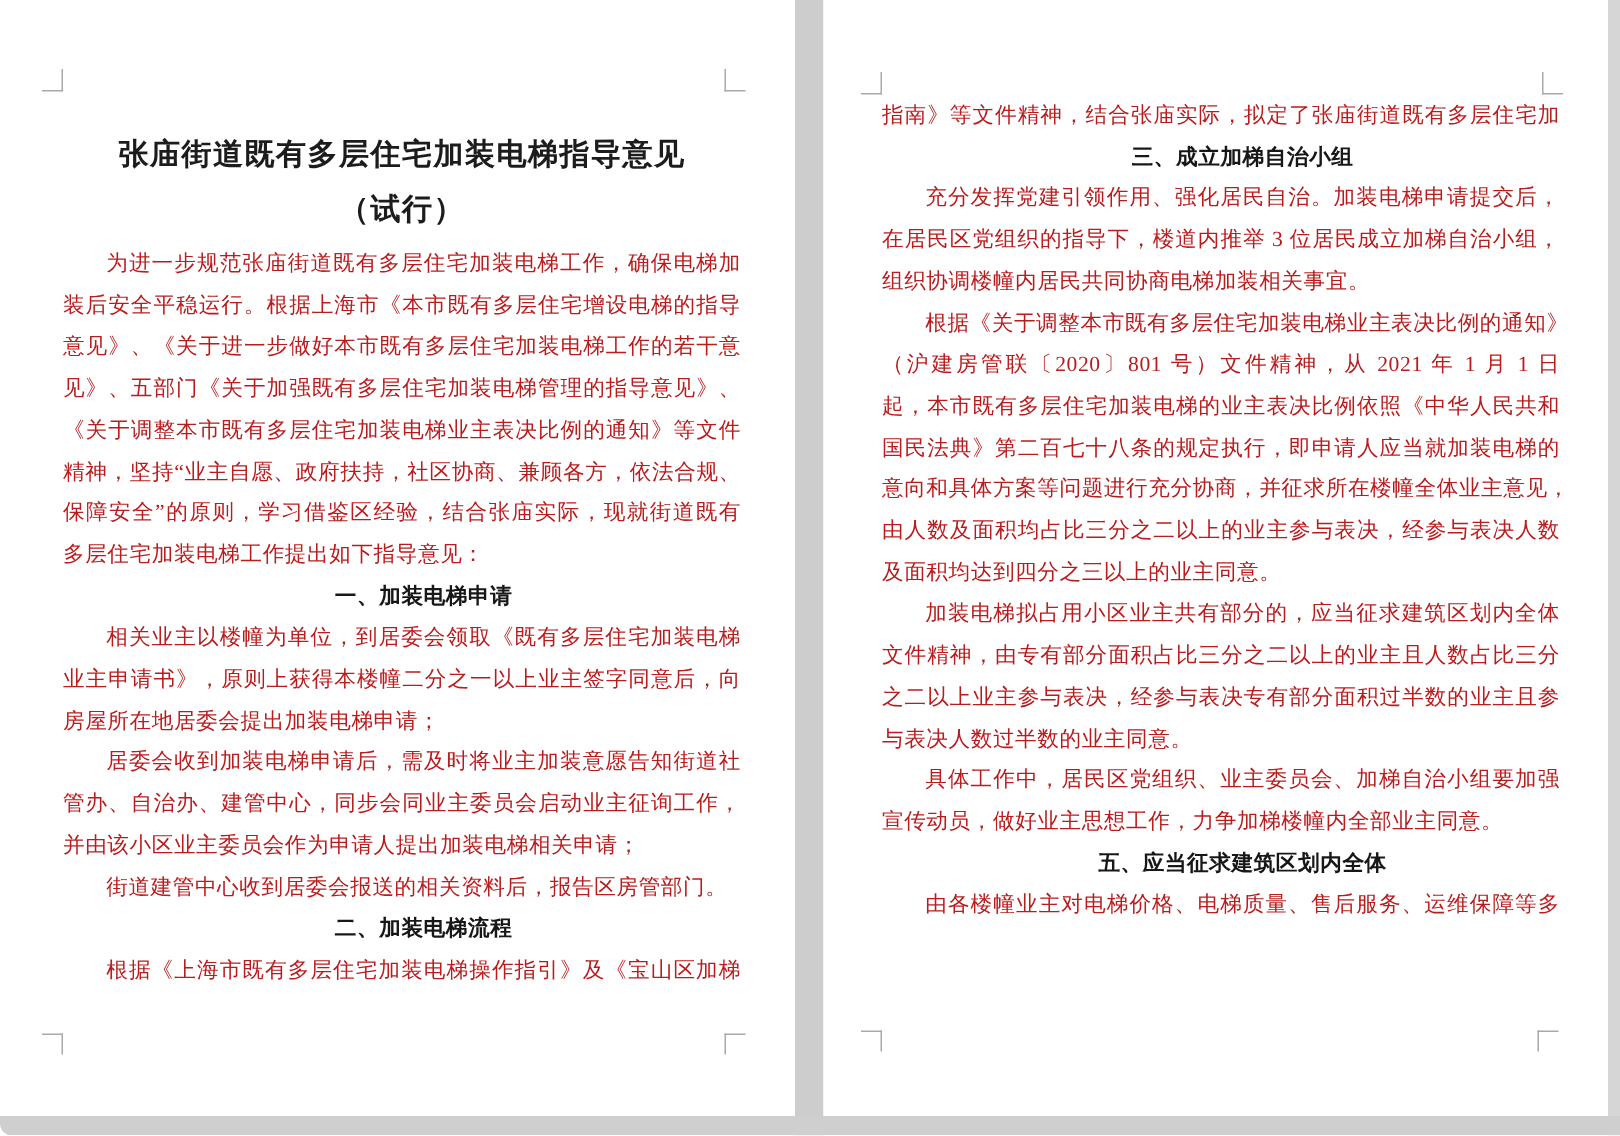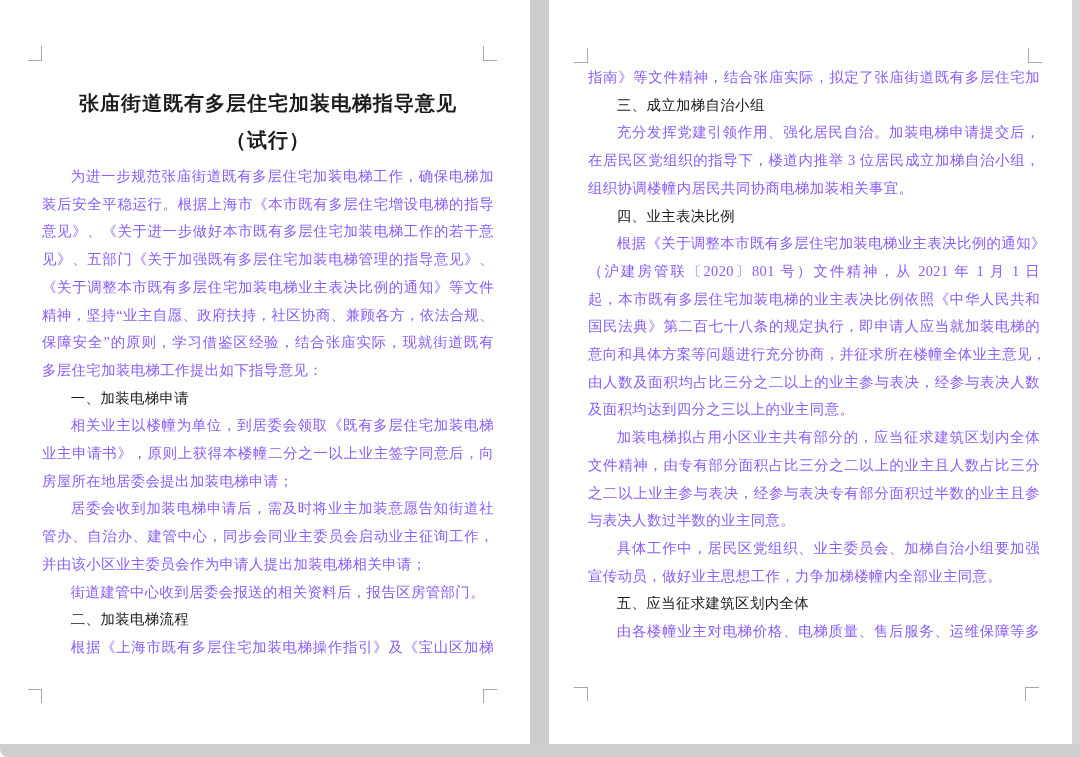--- a/index.html
+++ b/index.html
@@ -31,32 +31,33 @@
     font-weight:700;
     font-size:20px; line-height:37px;
     letter-spacing:1px;
     color:#1c1c1c;
     margin-bottom:4px;
   }
   .line {
     font-size:14.4px;
     line-height:27.7px;
     letter-spacing:0.4px;
-    color:#8b5cf6;
+    color:#b91c1c;
   }
   .line.indent { text-indent:2em; }
   .line.full {
     text-align:justify;
     text-align-last:justify;
     white-space:nowrap;
   }
   .line.heading {
     font-family:"Liberation Sans","DejaVu Sans",sans-serif;
-    font-weight:400;
+    font-weight:700;
     color:#171717;
+    text-align:center;
   }
 
   
   .mark { position:absolute; width:13px; height:14px; border:0 solid #a9a9a9; }
   .mark.tl { border-right-width:1px; border-bottom-width:1px; }
   .mark.tr { border-left-width:1px;  border-bottom-width:1px; }
   .mark.bl { border-top-width:1px; border-right-width:1px; height:13px; }
   .mark.br { border-top-width:1px; border-left-width:1px;  height:13px; }
 
   #page1 .mark.tl { left:28px;  top:46px; }
@@ -111,21 +112,20 @@
     <div class="mark tl"></div>
     <div class="mark tr"></div>
     <div class="mark bl"></div>
     <div class="mark br"></div>
     <div class="content">
         <div class="line body full">指南》等文件精神，结合张庙实际，拟定了张庙街道既有多层住宅加</div>
         <div class="line heading indent">三、成立加梯自治小组</div>
         <div class="line body indent full">充分发挥党建引领作用、强化居民自治。加装电梯申请提交后，</div>
         <div class="line body full">在居民区党组织的指导下，楼道内推举 3 位居民成立加梯自治小组，</div>
         <div class="line body">组织协调楼幢内居民共同协商电梯加装相关事宜。</div>
-        <div class="line heading indent">四、业主表决比例</div>
         <div class="line body indent full">根据《关于调整本市既有多层住宅加装电梯业主表决比例的通知》</div>
         <div class="line body full">（沪建房管联〔2020〕801 号）文件精神，从 2021 年 1 月 1 日</div>
         <div class="line body full">起，本市既有多层住宅加装电梯的业主表决比例依照《中华人民共和</div>
         <div class="line body full">国民法典》第二百七十八条的规定执行，即申请人应当就加装电梯的</div>
         <div class="line body full">意向和具体方案等问题进行充分协商，并征求所在楼幢全体业主意见，</div>
         <div class="line body full">由人数及面积均占比三分之二以上的业主参与表决，经参与表决人数</div>
         <div class="line body">及面积均达到四分之三以上的业主同意。</div>
         <div class="line body indent full">加装电梯拟占用小区业主共有部分的，应当征求建筑区划内全体</div>
         <div class="line body full">文件精神，由专有部分面积占比三分之二以上的业主且人数占比三分</div>
         <div class="line body full">之二以上业主参与表决，经参与表决专有部分面积过半数的业主且参</div>

